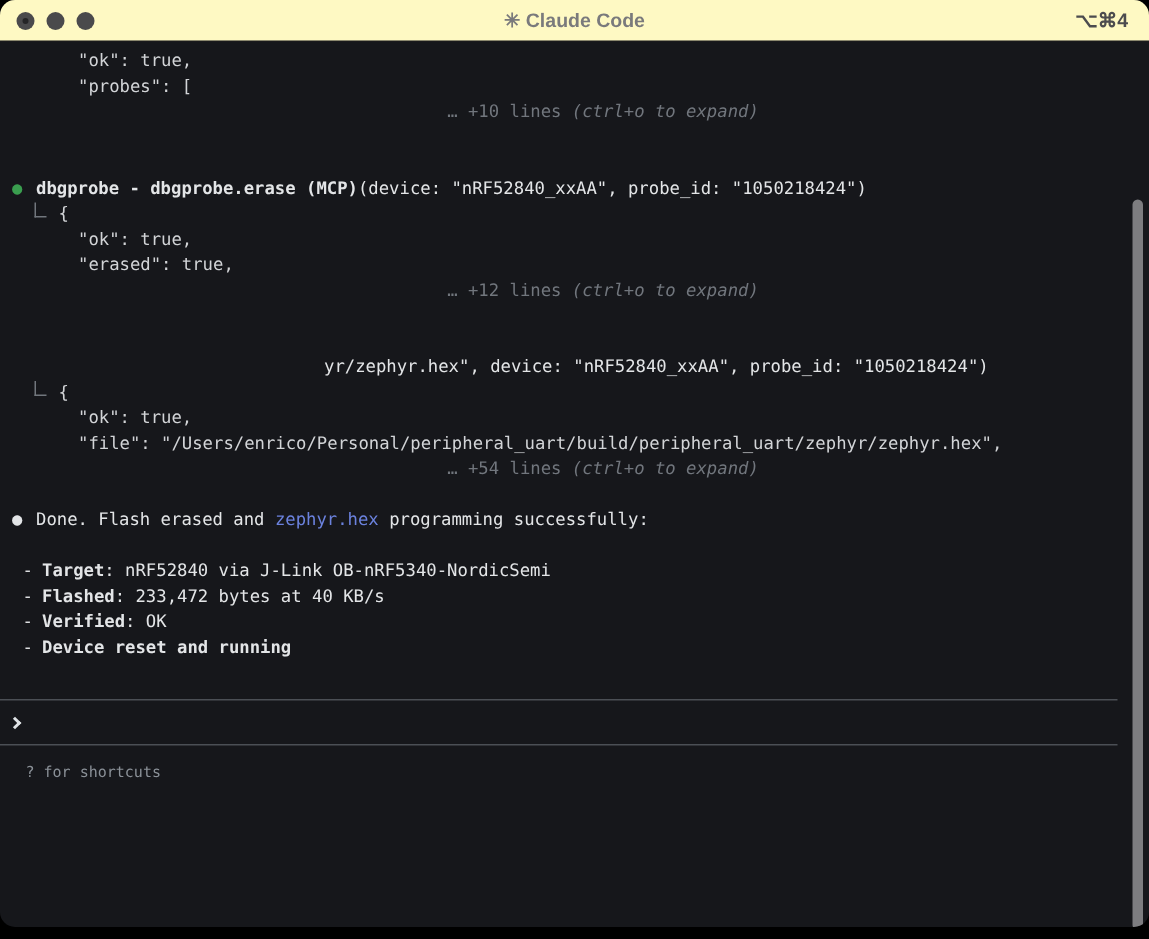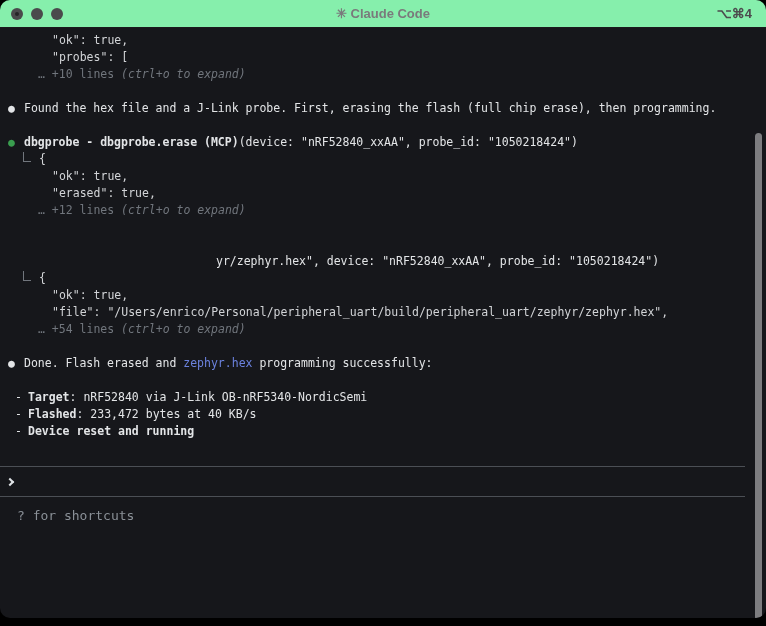--- a/index.html
+++ b/index.html
@@ -4,21 +4,21 @@
 <style>
   * { margin:0; padding:0; box-sizing:border-box; }
   html,body { width:766px; height:626px; background:#000; overflow:hidden; }
   .window {
     position:relative; width:766px; height:618px;
     background:#16171b; border-radius:10px; overflow:hidden;
     font-family:"DejaVu Sans Mono", monospace;
   }
   
   .titlebar {
-    position:relative; height:28px; background:#86efac;
+    position:relative; height:28px; background:#fef9c3;
     border-bottom:1px solid #1a1a1c;
     font-family:"Liberation Sans", sans-serif;
   }
   .traffic { position:absolute; left:11px; top:8px; display:flex; gap:8px; }
   .tl { width:12px; height:12px; border-radius:50%; background:#4a4a4c; position:relative; }
   .tl .dot { position:absolute; left:4px; top:4px; width:4px; height:4px; border-radius:50%; background:#252527; }
   .win-title {
     position:absolute; left:0; right:0; top:0; height:28px; line-height:28px;
     text-align:center; color:#7a7a7c; font-weight:bold; font-size:13px;
   }
@@ -35,42 +35,42 @@
   .pl-bullet { padding-left:8px; }
   .pl-elbow  { padding-left:23px; }
   .pl-json   { padding-left:52px; }
   .pl-more   { padding-left:38px; }
   .pl-cont   { padding-left:216px; }
   .pl-list   { padding-left:15px; }
   .bullet { display:inline-block; width:16px; color:#e3e5e7; }
   .bullet.green { color:#3a9e4f; }
   .b { font-weight:bold;text-align:center; }
   .res { color:#d2d4d7; }
-  .muted { color:#71767d; }
+  .muted { color:#71767d;text-align:center; }
   .it { font-style:italic; }
   .link { color:#6b82de; }
   .dash { display:inline-block; width:13px; }
   .elbow-icon {
     display:inline-block; width:8px; height:10px; margin-right:8px;
     border-left:1.5px solid #71767d; border-bottom:1.5px solid #71767d;
     vertical-align:1px;
   }
   
   .inputbox {
     margin-top:26px; margin-right:21px; height:31px;
     border-top:1px solid #4b4f55; border-bottom:1px solid #4b4f55;
     display:flex; align-items:center;
   }
   .chev-icon {
     display:inline-block; width:6px; height:6px; margin-left:7px;
     border-top:2px solid #dfe3e6; border-right:2px solid #dfe3e6;
     transform:rotate(45deg);
   }
   .hint { margin-top:10px; padding-left:17px; height:17px; line-height:17px;
-    font-size:13px; color:#8a9097; white-space:pre; }
+    font-size:10px; color:#8a9097; white-space:pre; }
   
   .scroll-thumb {
     position:absolute; right:4px; top:133px; width:7px; height:487px;
     background:#88888c; border-radius:4px; opacity:.9;
   }
 </style>
 </head>
 <body>
 
 <div class="window">
@@ -87,21 +87,20 @@
     <div class="win-shortcut">⌥⌘4</div>
   </div>
 
   <div class="content">
 
     <div class="line pl-json res"><span>"ok": true,</span></div>
     <div class="line pl-json res"><span>"probes": [</span></div>
     <div class="line pl-more muted"><span>… +10 lines </span><span class="it">(ctrl+o to expand)</span></div>
     <div class="line"></div>
 
-    <div class="line pl-bullet"><span class="bullet">●</span><span>Found the hex file and a J-Link probe. First, erasing the flash (full chip erase), then programming.</span></div>
     <div class="line"></div>
 
     <div class="line pl-bullet"><span class="bullet green">●</span><span class="b">dbgprobe - dbgprobe.erase (MCP)</span><span>(device: "nRF52840_xxAA", probe_id: "1050218424")</span></div>
     <div class="line pl-elbow"><span class="elbow-icon"></span><span class="res">{</span></div>
     <div class="line pl-json res"><span>"ok": true,</span></div>
     <div class="line pl-json res"><span>"erased": true,</span></div>
     <div class="line pl-more muted"><span>… +12 lines </span><span class="it">(ctrl+o to expand)</span></div>
     <div class="line"></div>
 
     <div class="line"></div>
@@ -111,20 +110,21 @@
     <div class="line pl-json res"><span>"ok": true,</span></div>
     <div class="line pl-json res"><span>"file": "/Users/enrico/Personal/peripheral_uart/build/peripheral_uart/zephyr/zephyr.hex",</span></div>
     <div class="line pl-more muted"><span>… +54 lines </span><span class="it">(ctrl+o to expand)</span></div>
     <div class="line"></div>
 
     <div class="line pl-bullet"><span class="bullet">●</span><span>Done. Flash erased and </span><span class="link">zephyr.hex</span><span> programming successfully:</span></div>
     <div class="line"></div>
 
     <div class="line pl-list"><span class="dash">-</span><span class="b">Target</span><span>: nRF52840 via J-Link OB-nRF5340-NordicSemi</span></div>
     <div class="line pl-list"><span class="dash">-</span><span class="b">Flashed</span><span>: 233,472 bytes at 40 KB/s</span></div>
+    <div class="line pl-list"><span class="dash">-</span><span class="b">Verified</span><span>: OK</span></div>
     <div class="line pl-list"><span class="dash">-</span><span class="b">Device reset and running</span><span></span></div>
 
     <div class="inputbox">
       <span class="chev-icon"></span>
     </div>
     <div class="hint">? for shortcuts</div>
 
   </div>
 
   <div class="scroll-thumb"></div>

